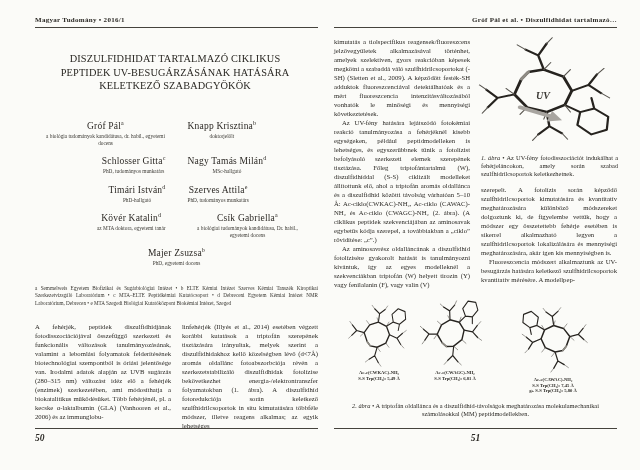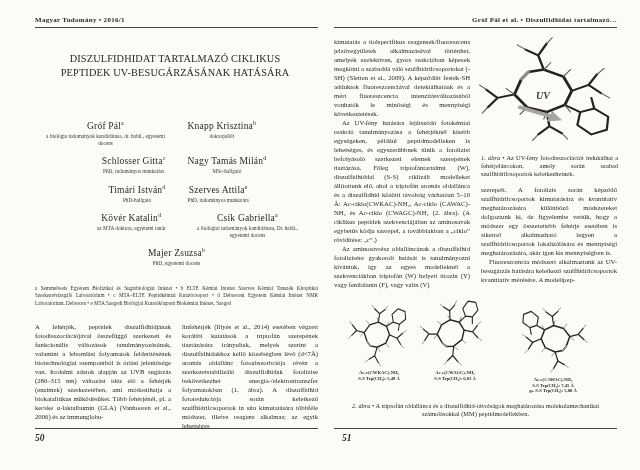--- a/index.html
+++ b/index.html
@@ -13,21 +13,21 @@
   .rh { position:absolute; top:16px; font-size:7px; font-weight:bold; letter-spacing:0.3px; color:#2b2925; }
   .rh-l { left:35px; }
   .rh-r { left:14px; width:283px; text-align:right; }
   .rule { position:absolute; height:0; border-top:1px solid #45433d; }
   .rule-head-l { left:35px; top:27px; width:283px; }
   .rule-head-r { left:14px; top:27px; width:283px; }
   .rule-foot-l { left:35px; top:428px; width:283px; }
   .rule-foot-r { left:14px; top:428px; width:283px; }
   .pn { position:absolute; top:433px; font-size:9.5px; font-style:italic; font-weight:bold; color:#2b2925; }
   .pn-l { left:35px;text-align:center; }
-  .pn-r { left:22px; width:283px; text-align:left; }
+  .pn-r { left:14px; width:283px; text-align:center; }
 
   .title { position:absolute; left:27px; top:52px; width:296px; text-align:center;
            font-size:10.3px; line-height:13.6px; letter-spacing:0.15px; color:#292722; }
 
   .authors { position:absolute; left:35px; top:118px; width:283px; }
   .arow { display:flex; margin-bottom:7px; }
   .arow.c { justify-content:center; }
   .acell { width:50%; display:flex; }
   .acell.l { justify-content:flex-end; padding-right:11px; }
   .acell.r { justify-content:flex-start; padding-left:11px; }
@@ -84,20 +84,21 @@
 
 <div class="spread">
 
   <div class="page page-left">
     <div class="rh rh-l">Magyar Tudomány • 2016/1</div>
     <div class="rule rule-head-l"></div>
 
     <div class="title">
       <div>DISZULFIDHIDAT TARTALMAZÓ CIKLIKUS</div>
       <div>PEPTIDEK UV-BESUGÁRZÁSÁNAK HATÁSÁRA</div>
+      <div>KELETKEZŐ SZABADGYÖKÖK</div>
     </div>
 
     <div class="authors">
       <div class="arow">
         <div class="acell l">
             <div class="ainner">
           <div class="aname"><span>Gróf Pál</span><sup>a</sup></div>
           <div class="adesc">a biológia tudományok kandidátusa, dr. habil., egyetemi docens</div>
         </div>
           </div>

